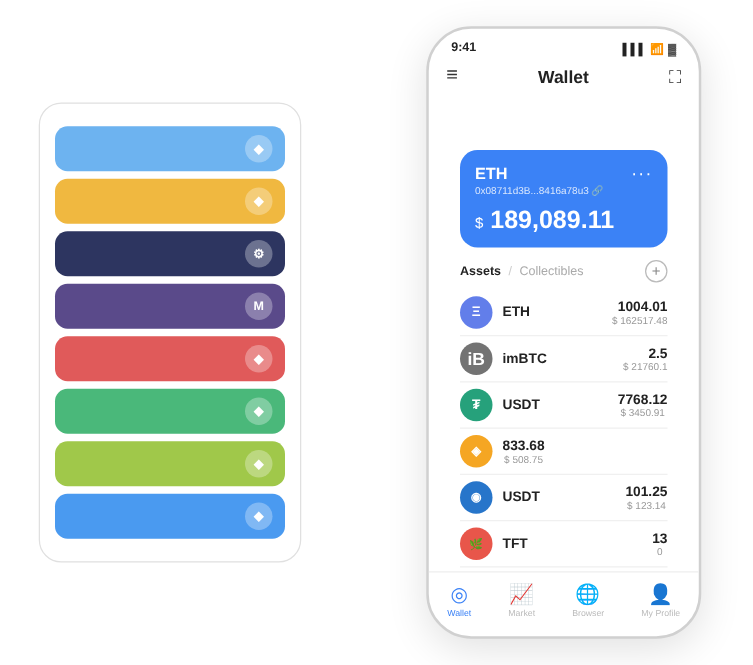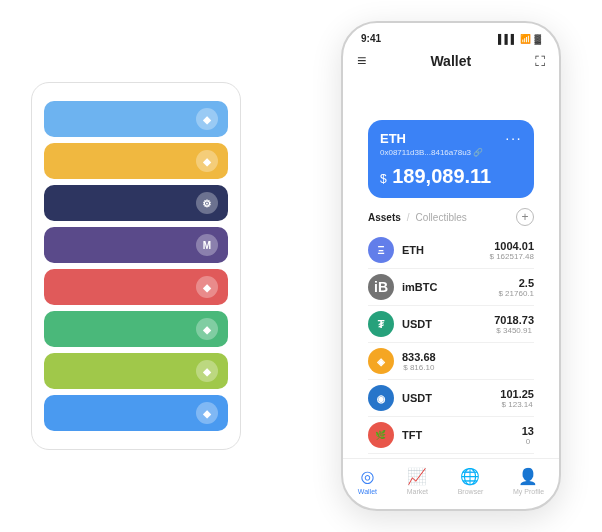--- a/index.html
+++ b/index.html
@@ -377,30 +377,30 @@
         <div class="asset-amounts">
           <div class="asset-amount-primary">2.5</div>
           <div class="asset-amount-secondary">$ 21760.1</div>
         </div>
       </div>
 
       <div class="asset-row">
         <div class="asset-icon" style="background:#26a17b; color:white;">₮</div>
         <span class="asset-name">USDT</span>
         <div class="asset-amounts">
-          <div class="asset-amount-primary">7018.73</div>
+          <div class="asset-amount-primary">7768.12</div>
           <div class="asset-amount-secondary">$ 3450.91</div>
         </div>
       </div>
 
       <div class="asset-row">
         <div class="asset-icon" style="background:#f5a623; color:white; font-size:10px;">◈</div>
         <div class="asset-amounts">
           <div class="asset-amount-primary">833.68</div>
-          <div class="asset-amount-secondary">$ 816.10</div>
+          <div class="asset-amount-secondary">$ 508.75</div>
         </div>
       </div>
 
       <div class="asset-row">
         <div class="asset-icon" style="background:#2775ca; color:white; font-size:10px;">◉</div>
         <span class="asset-name">USDT</span>
         <div class="asset-amounts">
           <div class="asset-amount-primary">101.25</div>
           <div class="asset-amount-secondary">$ 123.14</div>
         </div>

